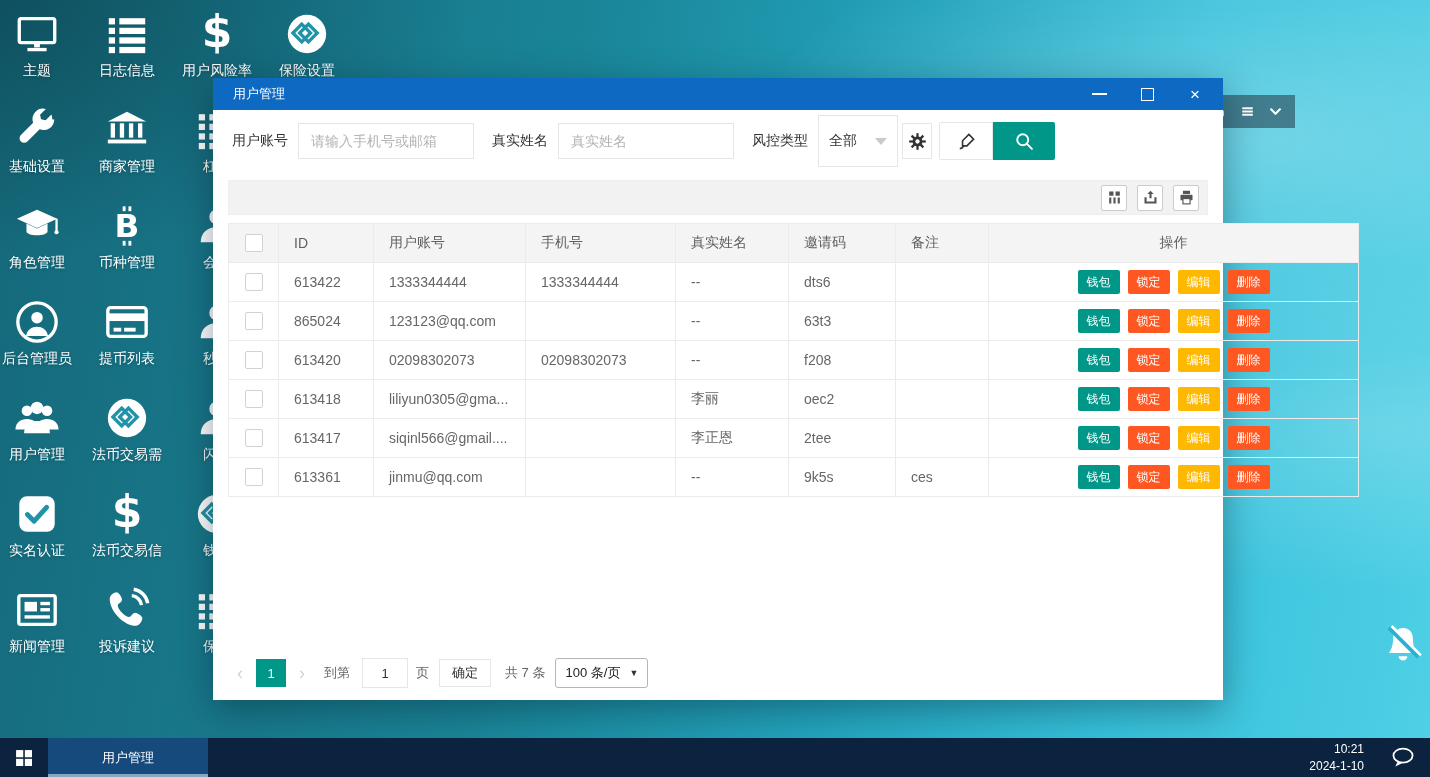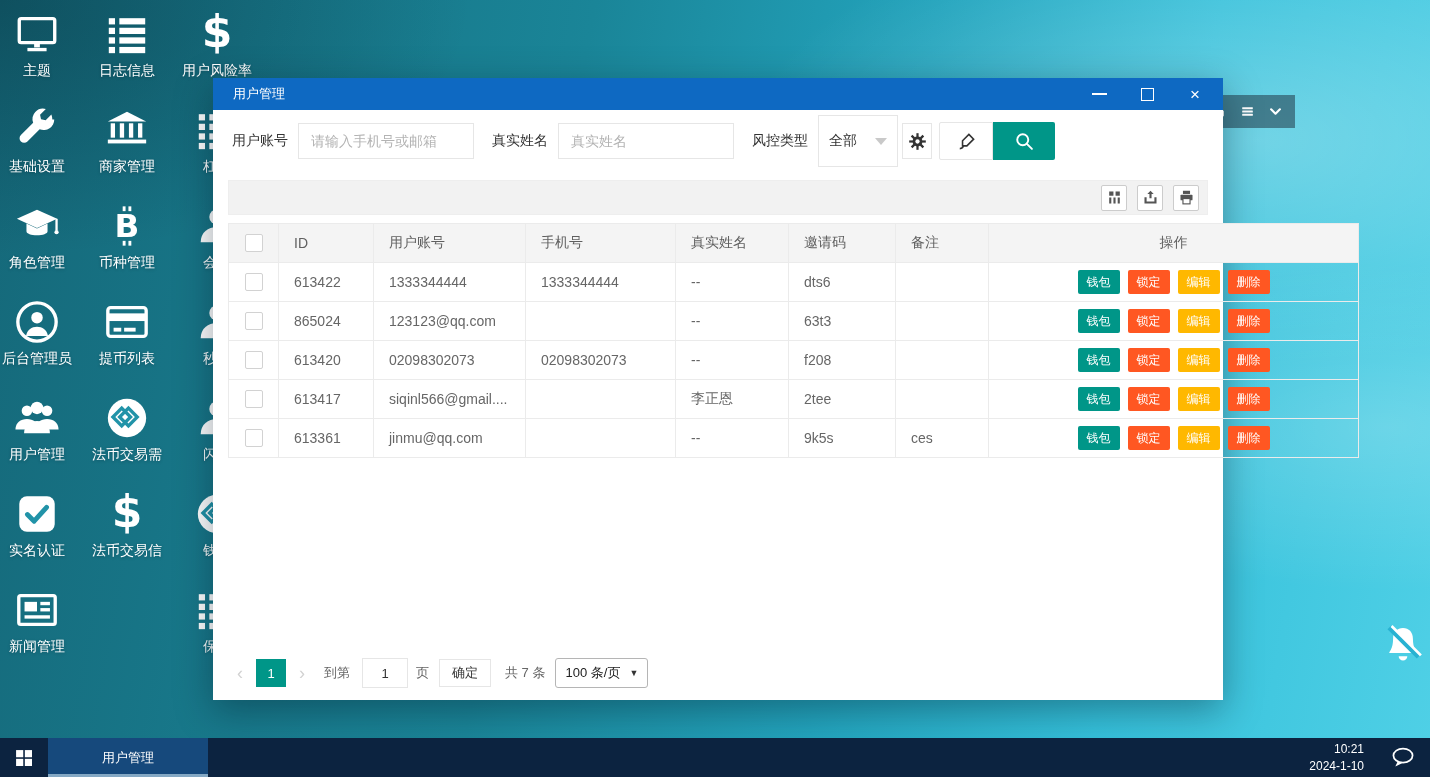--- a/index.html
+++ b/index.html
@@ -129,20 +129,32 @@
     <div class="dicon" style="left: 172px; top: 8px;">
       <div class="dig">
         <span class="ic">
           <svg viewBox="0 0 48 48">
             <text x="24" y="38" font-size="46" font-weight="bold" text-anchor="middle" fill="currentColor" font-family="DejaVu Sans, sans-serif">$</text>
           </svg>
         </span>
       </div>
       <div class="dlb">用户风险率</div>
     </div>
+    <div class="dicon" style="left: 262px; top: 8px;">
+      <div class="dig">
+        <span class="ic">
+          <svg viewBox="0 0 48 48">
+            <circle cx="24" cy="24" r="20" fill="#fff"></circle>
+            <rect x="12" y="16.5" width="13" height="13" fill="none" stroke="#2193a8" stroke-width="3.5" transform="rotate(45 18.5 23)"></rect>
+            <rect x="19" y="16.5" width="13" height="13" fill="none" stroke="#2193a8" stroke-width="3.5" transform="rotate(45 25.5 23)"></rect>
+          </svg>
+        </span>
+      </div>
+      <div class="dlb">保险设置</div>
+    </div>
     <div class="dicon" style="left: -8px; top: 104px;">
       <div class="dig">
         <span class="ic">
           <svg viewBox="0 0 24 24" fill="currentColor">
             <path d="M21 6.5a5.5 5.5 0 0 1-7.6 5.1L7 18a2.4 2.4 0 1 1-3.4-3.4l6.4-6.4A5.5 5.5 0 0 1 16.6 1l-3 3 .5 2.4 2.4.5 3-3c.3.8.5 1.7.5 2.6z"></path>
           </svg>
         </span>
       </div>
       <div class="dlb">基础设置</div>
     </div>
@@ -329,20 +341,32 @@
           <svg viewBox="0 0 48 48" fill="currentColor">
             <rect x="5" y="9" width="38" height="30" rx="2" fill="none" stroke="currentColor" stroke-width="3.5"></rect>
             <rect x="11" y="15.5" width="13" height="10"></rect>
             <rect x="27.5" y="15.5" width="10" height="3.5"></rect>
             <rect x="27.5" y="22" width="10" height="3.5"></rect>
             <rect x="11" y="29.5" width="26.5" height="3.5"></rect>
           </svg>
         </span>
       </div>
       <div class="dlb">新闻管理</div>
+    </div>
+    <div class="dicon" style="left: 82px; top: 584px;">
+      <div class="dig">
+        <span class="ic">
+          <svg viewBox="0 0 24 24" fill="currentColor">
+            <path d="M6.6 2.8c1 0 2.8 2.6 2.8 3.8 0 1-1.2 1.6-1.9 2.3-.7.7-.2 2.4 1.9 4.5s3.8 2.6 4.5 1.9c.7-.7 1.3-1.9 2.3-1.9 1.2 0 3.8 1.8 3.8 2.8 0 1.7-1.5 4-3.4 4C10.5 20.2 3 12.7 3 6.2c0-1.9 2.3-3.4 3.6-3.4z"></path>
+            <path d="M14.5 4.5a5.5 5.5 0 0 1 5 5" fill="none" stroke="currentColor" stroke-width="1.8"></path>
+            <path d="M15.5 1.2a8.8 8.8 0 0 1 7.3 7.3" fill="none" stroke="currentColor" stroke-width="1.8"></path>
+          </svg>
+        </span>
+      </div>
+      <div class="dlb">投诉建议</div>
     </div>
     <div class="dicon" style="left: 172px; top: 584px;">
       <div class="dig">
         <span class="ic">
           <svg viewBox="0 0 48 48" fill="currentColor">
             <rect x="5" y="7.5" width="6.5" height="6.5"></rect>
             <rect x="16" y="7.5" width="27" height="6.5"></rect>
             <rect x="5" y="17.5" width="6.5" height="6.5"></rect>
             <rect x="16" y="17.5" width="27" height="6.5"></rect>
             <rect x="5" y="27.5" width="6.5" height="6.5"></rect>
@@ -526,20 +550,30 @@
           <td>613420</td>
           <td>02098302073</td>
           <td>02098302073</td>
           <td>--</td>
           <td>f208</td>
           <td></td>
           <td class="acts"><button class="abtn" style="background:#009688">钱包</button><button class="abtn" style="background:#FF5722">锁定</button><button class="abtn" style="background:#FFB800">编辑</button><button class="abtn" style="background:#FF5722">删除</button></td>
         </tr>
         <tr>
           <td class="cbcol"><span class="cb"></span></td>
+          <td>613418</td>
+          <td>liliyun0305@gma...</td>
+          <td></td>
+          <td>李丽</td>
+          <td>oec2</td>
+          <td></td>
+          <td class="acts"><button class="abtn" style="background:#009688">钱包</button><button class="abtn" style="background:#FF5722">锁定</button><button class="abtn" style="background:#FFB800">编辑</button><button class="abtn" style="background:#FF5722">删除</button></td>
+        </tr>
+        <tr>
+          <td class="cbcol"><span class="cb"></span></td>
           <td>613417</td>
           <td>siqinl566@gmail....</td>
           <td></td>
           <td>李正恩</td>
           <td>2tee</td>
           <td></td>
           <td class="acts"><button class="abtn" style="background:#009688">钱包</button><button class="abtn" style="background:#FF5722">锁定</button><button class="abtn" style="background:#FFB800">编辑</button><button class="abtn" style="background:#FF5722">删除</button></td>
         </tr>
         <tr>
           <td class="cbcol"><span class="cb"></span></td>

